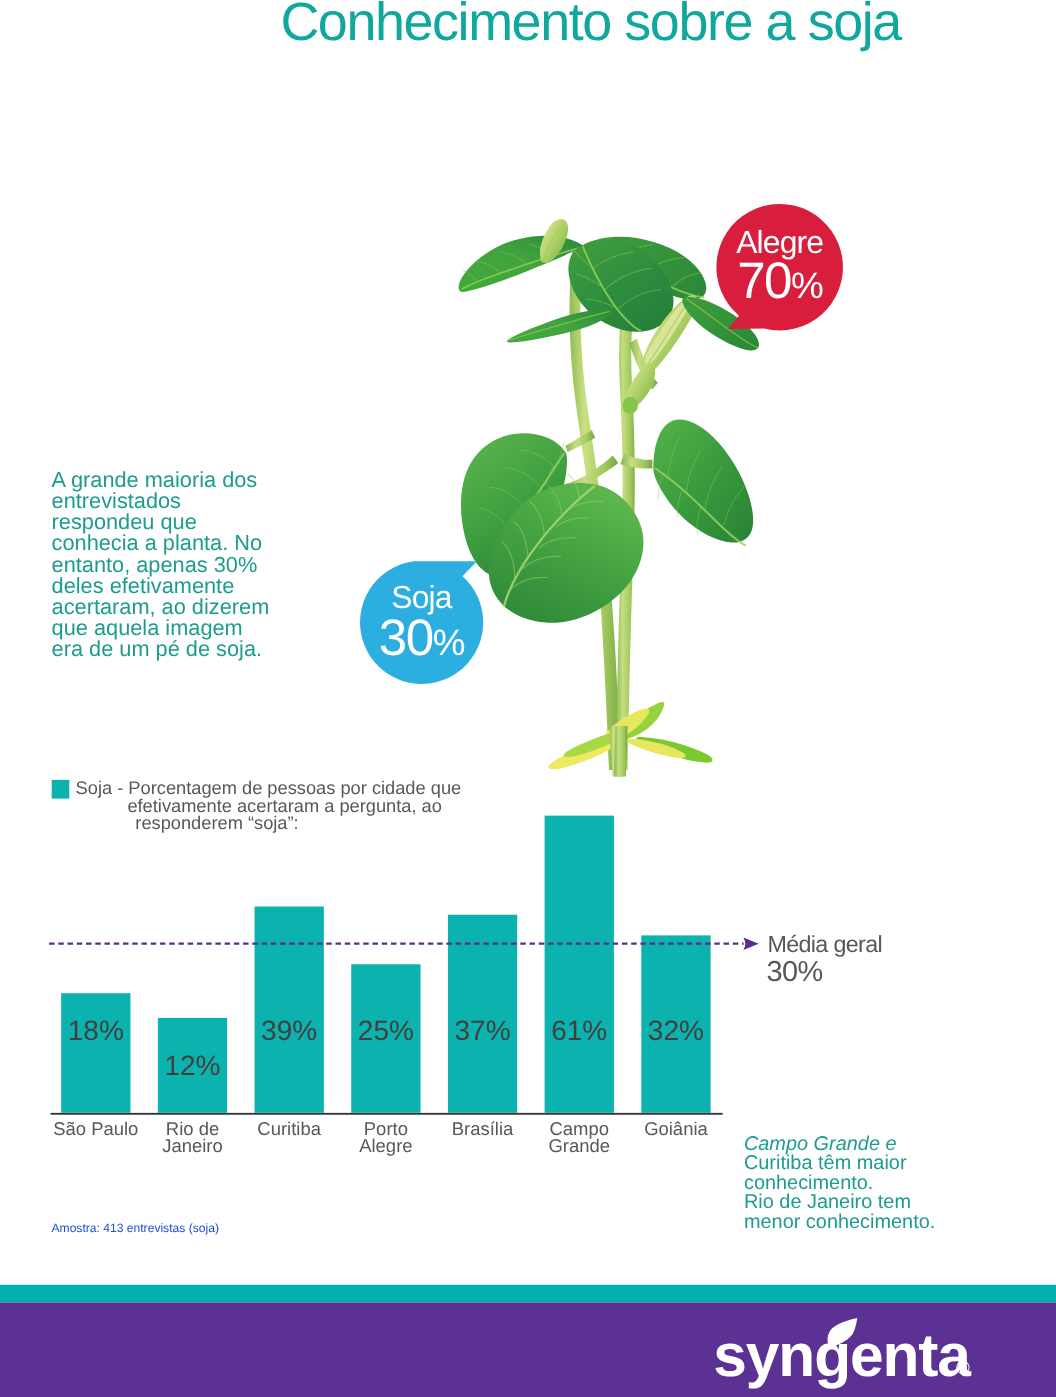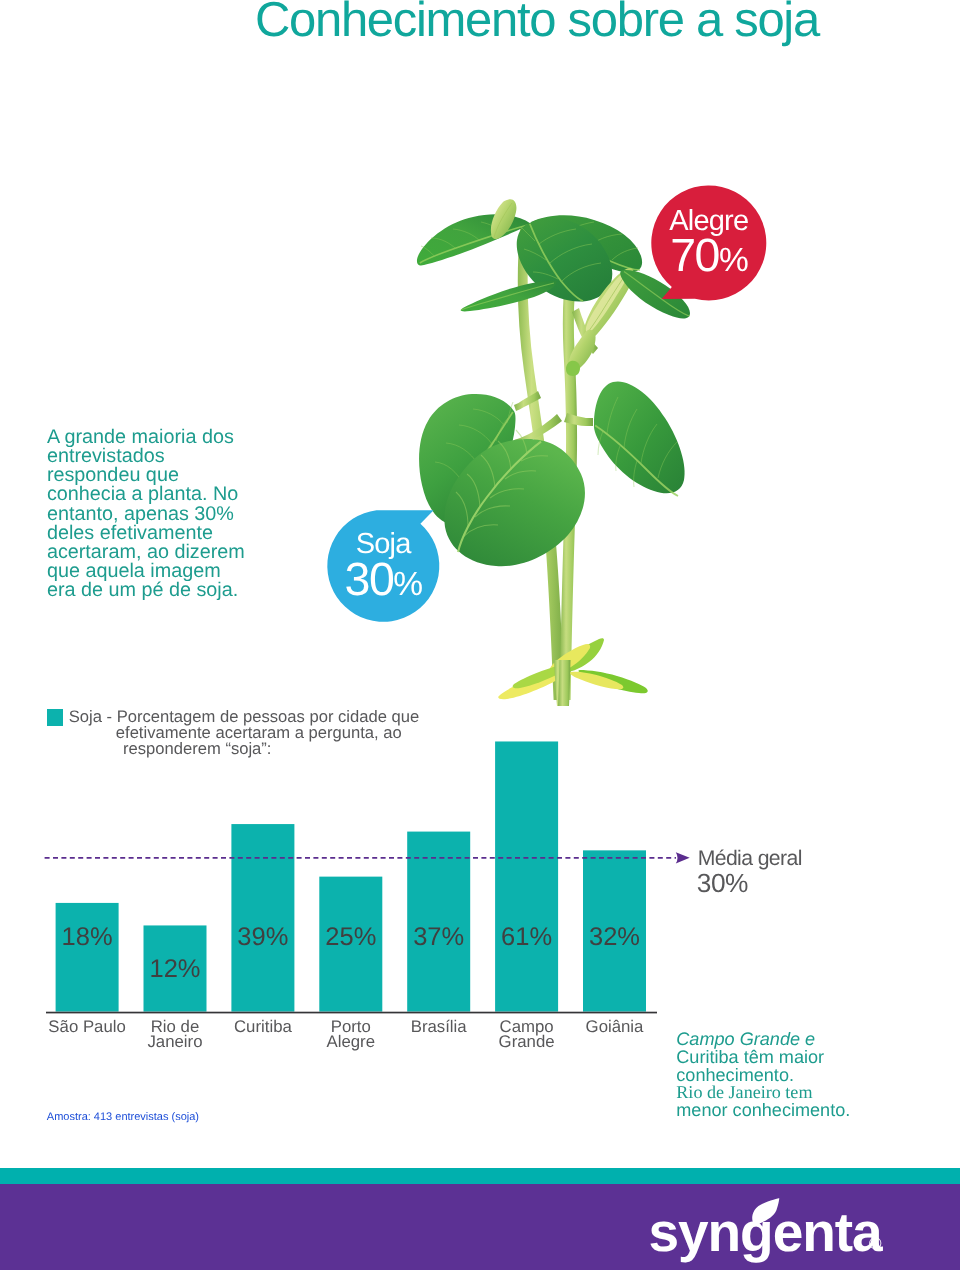--- a/index.html
+++ b/index.html
@@ -54,21 +54,21 @@
   .barlbl{position:absolute;font-size:25.5px;color:#404040;text-align:center;}
   .catlbl{position:absolute;font-size:16.8px;line-height:15.6px;color:#58585A;text-align:center;}
   #avg-name{position:absolute;left:697.7px;top:848.4px;font-size:21.2px;line-height:21.2px;color:#58585A;letter-spacing:-0.6px;}
   #avg-val{position:absolute;left:696.8px;top:870px;font-size:26.3px;line-height:26.3px;color:#58585A;letter-spacing:-0.5px;}
   #sample{position:absolute;left:46.8px;top:1110.5px;font-size:11px;line-height:13.2px;color:#1d4ed8;}
   #note{position:absolute;left:0;top:0;width:960px;height:0;font-size:18.1px;line-height:17.6px;color:#1D9C8E;}
   #note span{position:absolute;left:676.3px;white-space:nowrap;}
   #note span:nth-child(1){top:1031.3px;font-style:italic;}
   #note span:nth-child(2){top:1048.9px;}
   #note span:nth-child(3){top:1066.5px;}
-  #note span:nth-child(4){top:1084.1px;font-family:Liberation Serif, serif;}
+  #note span:nth-child(4){top:1084.1px;}
   #note span:nth-child(5){top:1101.7px;}
 
   
   #band-teal{position:absolute;left:0;top:1168px;width:960px;height:16px;background:#00B0AE;}
   #band-purple{position:absolute;left:0;top:1184px;width:960px;height:86px;background:#5C3194;}
   #logo{position:absolute;left:0;top:0;width:960px;height:0;}
   #logo-word{position:absolute;left:648.5px;top:1204.6px;font-size:55px;line-height:55px;
              font-weight:bold;color:#fff;letter-spacing:-1.05px;white-space:nowrap;}
   #logo-leaf{position:absolute;left:751.5px;top:1197.5px;}
   #logo-reg{position:absolute;left:869px;top:1235px;font-size:17px;line-height:17px;color:#fff;}

